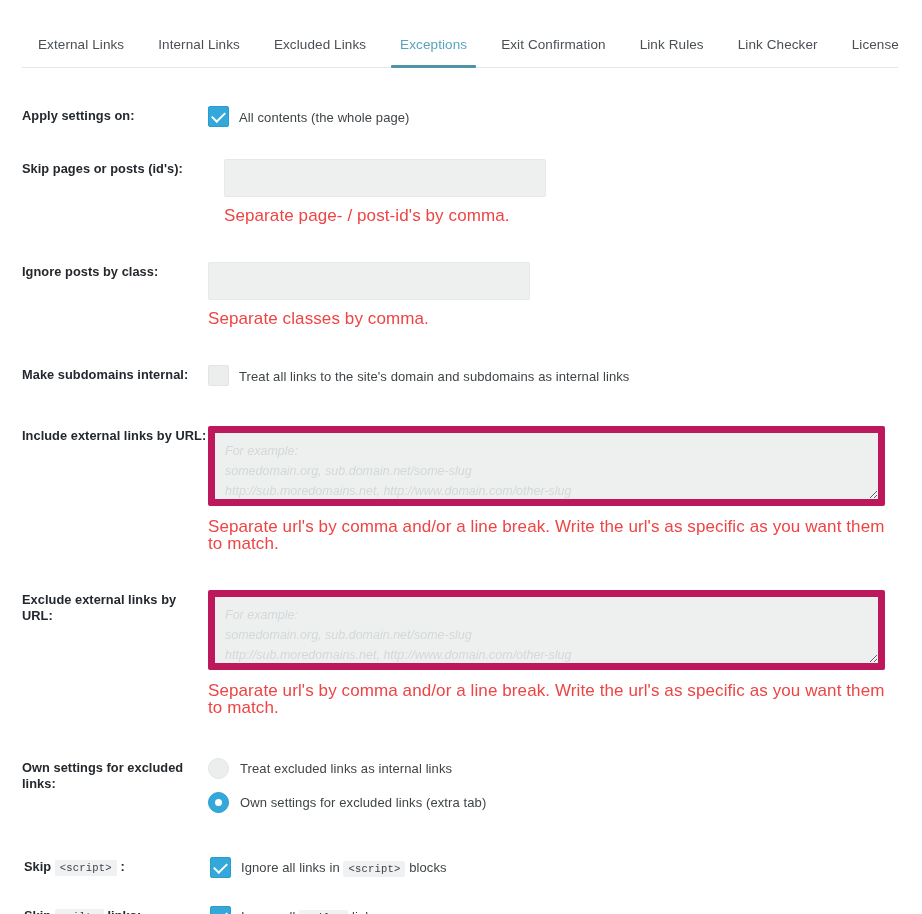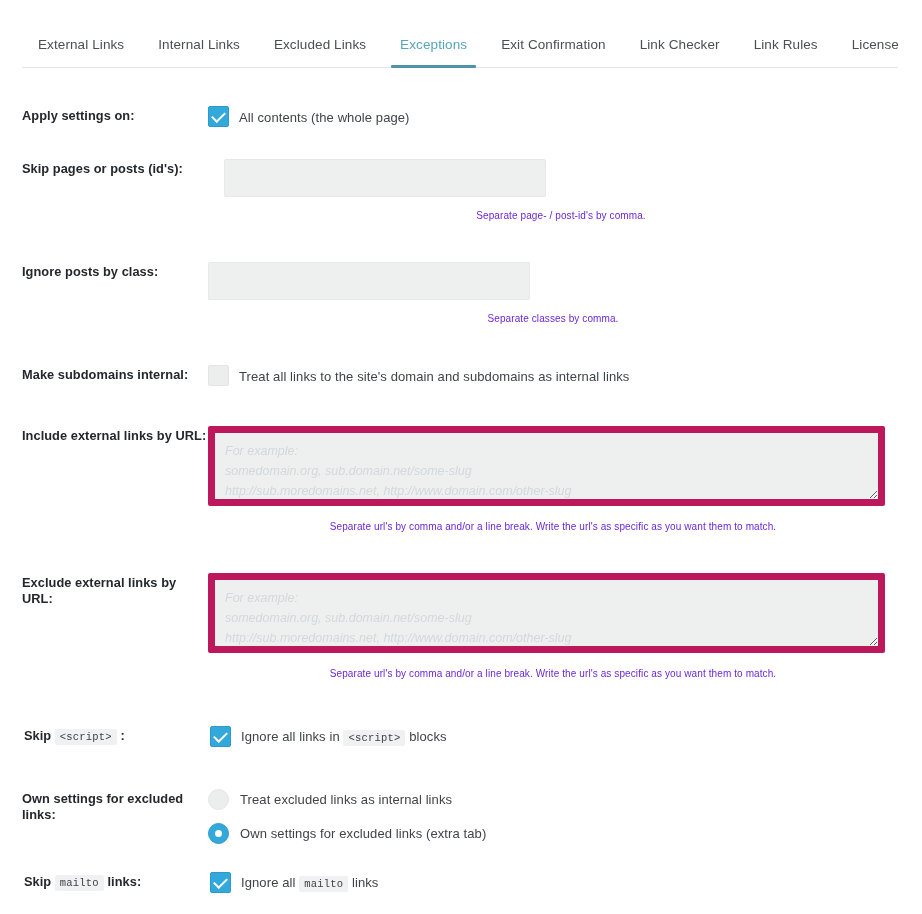--- a/index.html
+++ b/index.html
@@ -196,26 +196,25 @@
     color: #3f4447;
     outline: none;
     resize: vertical;
     display: block;
   }
   textarea.area::placeholder {
     color: #d3d8da;
     font-style: italic;
   }
   .help {
-    font-size: 10px;
+    font-size: 17px;
     line-height: 17px;
-    color: #6d28d9;
+    color: #ef4444;
     margin-top: 10px;
     letter-spacing: .1px;
-    text-align: center;
   }
   .help-wide { margin-top: 12px; }
 
   code, .code {
     font-family: "Liberation Mono", monospace;
     font-size: 10.5px;
     background: #f0f1f2;
     color: #3d4246;
     padding: 2px 5px;
     border-radius: 2px;
@@ -227,22 +226,22 @@
 <body>
 
 <div class="page">
 
   <div class="tabbar">
     <div class="tab">External Links</div>
     <div class="tab">Internal Links</div>
     <div class="tab">Excluded Links</div>
     <div class="tab active">Exceptions</div>
     <div class="tab">Exit Confirmation</div>
+    <div class="tab">Link Rules</div>
     <div class="tab">Link Checker</div>
-    <div class="tab">Link Rules</div>
     <div class="tab">License</div>
     <div class="tab">Support</div>
   </div>
 
   <div class="form">
 
     <div class="row r-apply">
       <div class="row-label">Apply settings on:</div>
       <div class="row-field">
         <div class="check-line">
@@ -290,20 +289,36 @@
       </div>
     </div>
 
     <div class="row r-exclude">
       <div class="row-label">Exclude external links by URL:</div>
       <div class="row-field">
         <textarea class="area" placeholder="For example:
 somedomain.org, sub.domain.net/some-slug
 http://sub.moredomains.net, http://www.domain.com/other-slug" style=""></textarea>
         <div class="help help-wide">Separate url's by comma and/or a line break. Write the url's as specific as you want them to match.</div>
+      </div>
+    </div>
+
+    <div class="row r-own">
+      <div class="row-label">Own settings for excluded links:</div>
+      <div class="row-field">
+        <div class="radio-line">
+          <span class="radio off"></span>
+          <span class="ctl-text">Treat excluded links as internal links</span>
+        </div>
+        <div class="radio-line">
+          <span class="radio on">
+              <span class="dot"></span>
+            </span>
+          <span class="ctl-text">Own settings for excluded links (extra tab)</span>
+        </div>
       </div>
     </div>
 
     <div class="row r-script">
       <div class="row-label">
         <span>Skip</span>
         <span class="code">&lt;script&gt;</span>
         <span>:</span>
       </div>
       <div class="row-field">
@@ -313,36 +328,20 @@
             </span>
           <span class="ctl-text">
             <span>Ignore all links in</span>
             <span class="code">&lt;script&gt;</span>
             <span>blocks</span>
           </span>
         </div>
       </div>
     </div>
 
-    <div class="row r-own">
-      <div class="row-label">Own settings for excluded links:</div>
-      <div class="row-field">
-        <div class="radio-line">
-          <span class="radio off"></span>
-          <span class="ctl-text">Treat excluded links as internal links</span>
-        </div>
-        <div class="radio-line">
-          <span class="radio on">
-              <span class="dot"></span>
-            </span>
-          <span class="ctl-text">Own settings for excluded links (extra tab)</span>
-        </div>
-      </div>
-    </div>
-
     <div class="row r-mailto">
       <div class="row-label">
         <span>Skip</span>
         <span class="code">mailto</span>
         <span>links:</span>
       </div>
       <div class="row-field">
         <div class="check-line">
           <span class="checkbox on">
               <span class="tick"></span>

